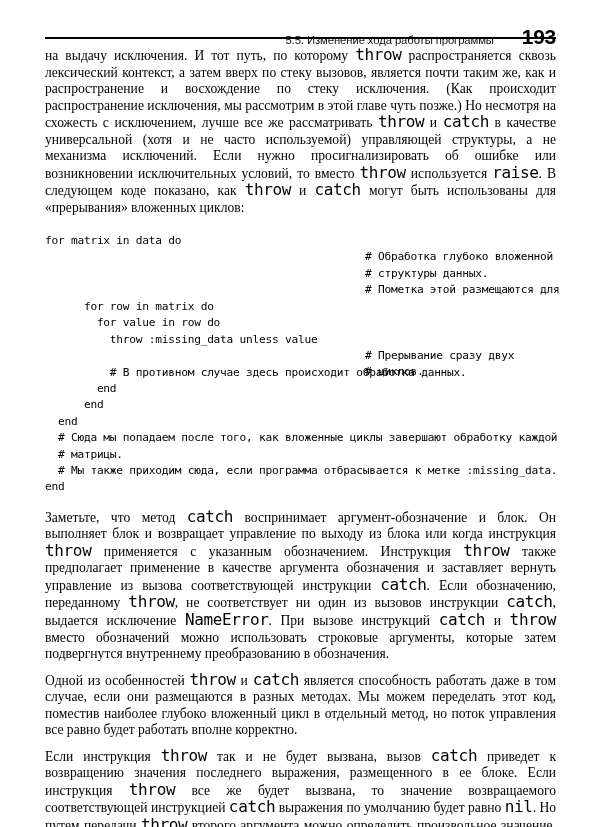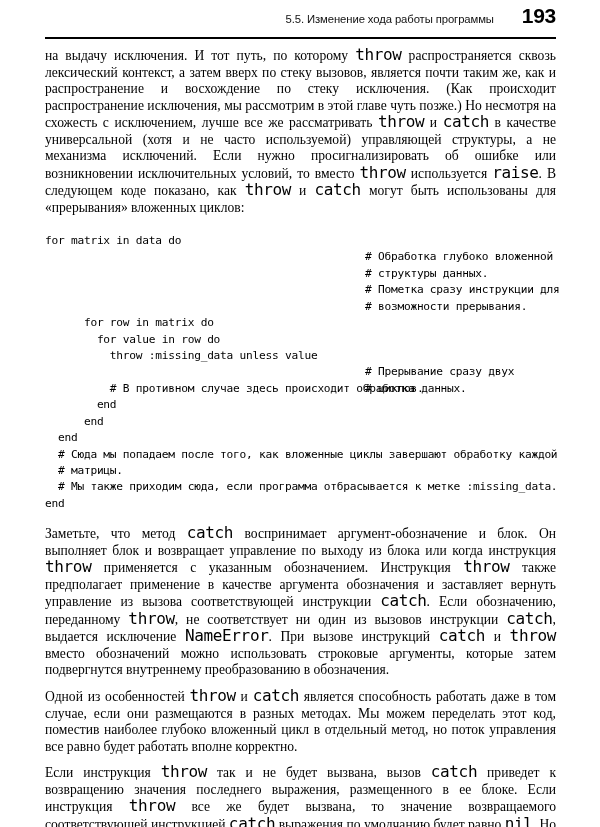--- a/index.html
+++ b/index.html
@@ -13,21 +13,21 @@
     height: 827px;
     background: #ffffff;
     overflow: hidden;
     box-sizing: border-box;
   }
 
   
   .header {
     position: absolute;
     left: 45px;
-    top: 4px;
+    top: 25px;
     width: 511px;
     display: flex;
     align-items: baseline;
     justify-content: flex-end;
   }
   .header-title {
     font-family: "Liberation Sans", sans-serif;
     font-size: 11.3px;
     color: #111111;
     letter-spacing: -0.1px;
@@ -127,22 +127,21 @@
 
   <div class="content">
 
     <p class="para">
       <span>на выдачу исключения. И тот путь, по которому <code class="inl">throw</code> распространяется сквозь лексический контекст, а затем вверх по стеку вызовов, является почти таким же, как и распространение и восхождение по стеку исключения. (Как происходит распространение исключения, мы рассмотрим в этой главе чуть позже.) Но несмотря на схожесть с исключением, лучше все же рассматривать <code class="inl">throw</code> и <code class="inl">catch</code> в качестве универсальной (хотя и не часто используемой) управляющей структуры, а не механизма исключений. Если нужно просигнализировать об ошибке или возникновении исключительных условий, то вместо <code class="inl">throw</code> используется <code class="inl">raise</code>. В следующем коде показано, как <code class="inl">throw</code> и <code class="inl">catch</code> могут быть использованы для «прерывания» вложенных циклов:</span>
     </p>
 
     <div class="code-block">
         <div class="code-line"><span class="codetext">for matrix in data do</span><span class="comment"># Обработка глубоко вложенной</span></div>
         <div class="code-line"><span class="comment"># структуры данных.</span></div>
-        <div class="code-line"><span class="comment"># Пометка сразу инструкции для</span></div>
-        <div class="code-line"><span class="comment"># возможности прерывания.</span></div>
+        <div class="code-line"><span class="comment"># Пометка этой размещаются для</span></div>
         <div class="code-line"></div>
         <div class="code-line"><span class="codetext">      for row in matrix do</span></div>
         <div class="code-line"><span class="codetext">        for value in row do</span></div>
         <div class="code-line"><span class="codetext">          throw :missing_data unless value</span><span class="comment"># Прерывание сразу двух</span></div>
         <div class="code-line"><span class="comment"># циклов.</span></div>
         <div class="code-line"><span class="flowcomment">          # В противном случае здесь происходит обработка данных.</span></div>
         <div class="code-line"><span class="codetext">        end</span></div>
         <div class="code-line"><span class="codetext">      end</span></div>
         <div class="code-line"><span class="codetext">  end</span></div>
         <div class="code-line"><span class="flowcomment">  # Сюда мы попадаем после того, как вложенные циклы завершают обработку каждой</span></div>

